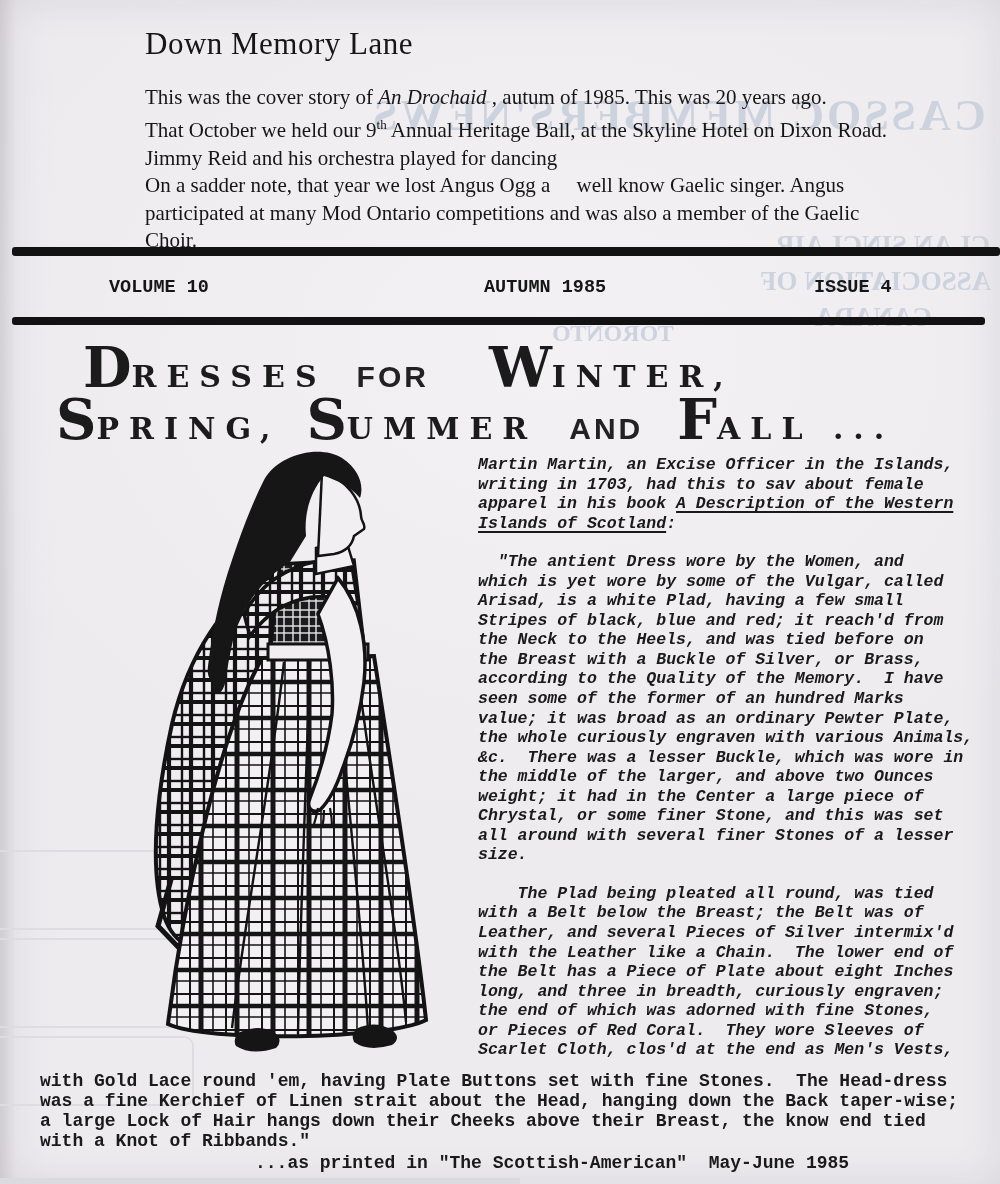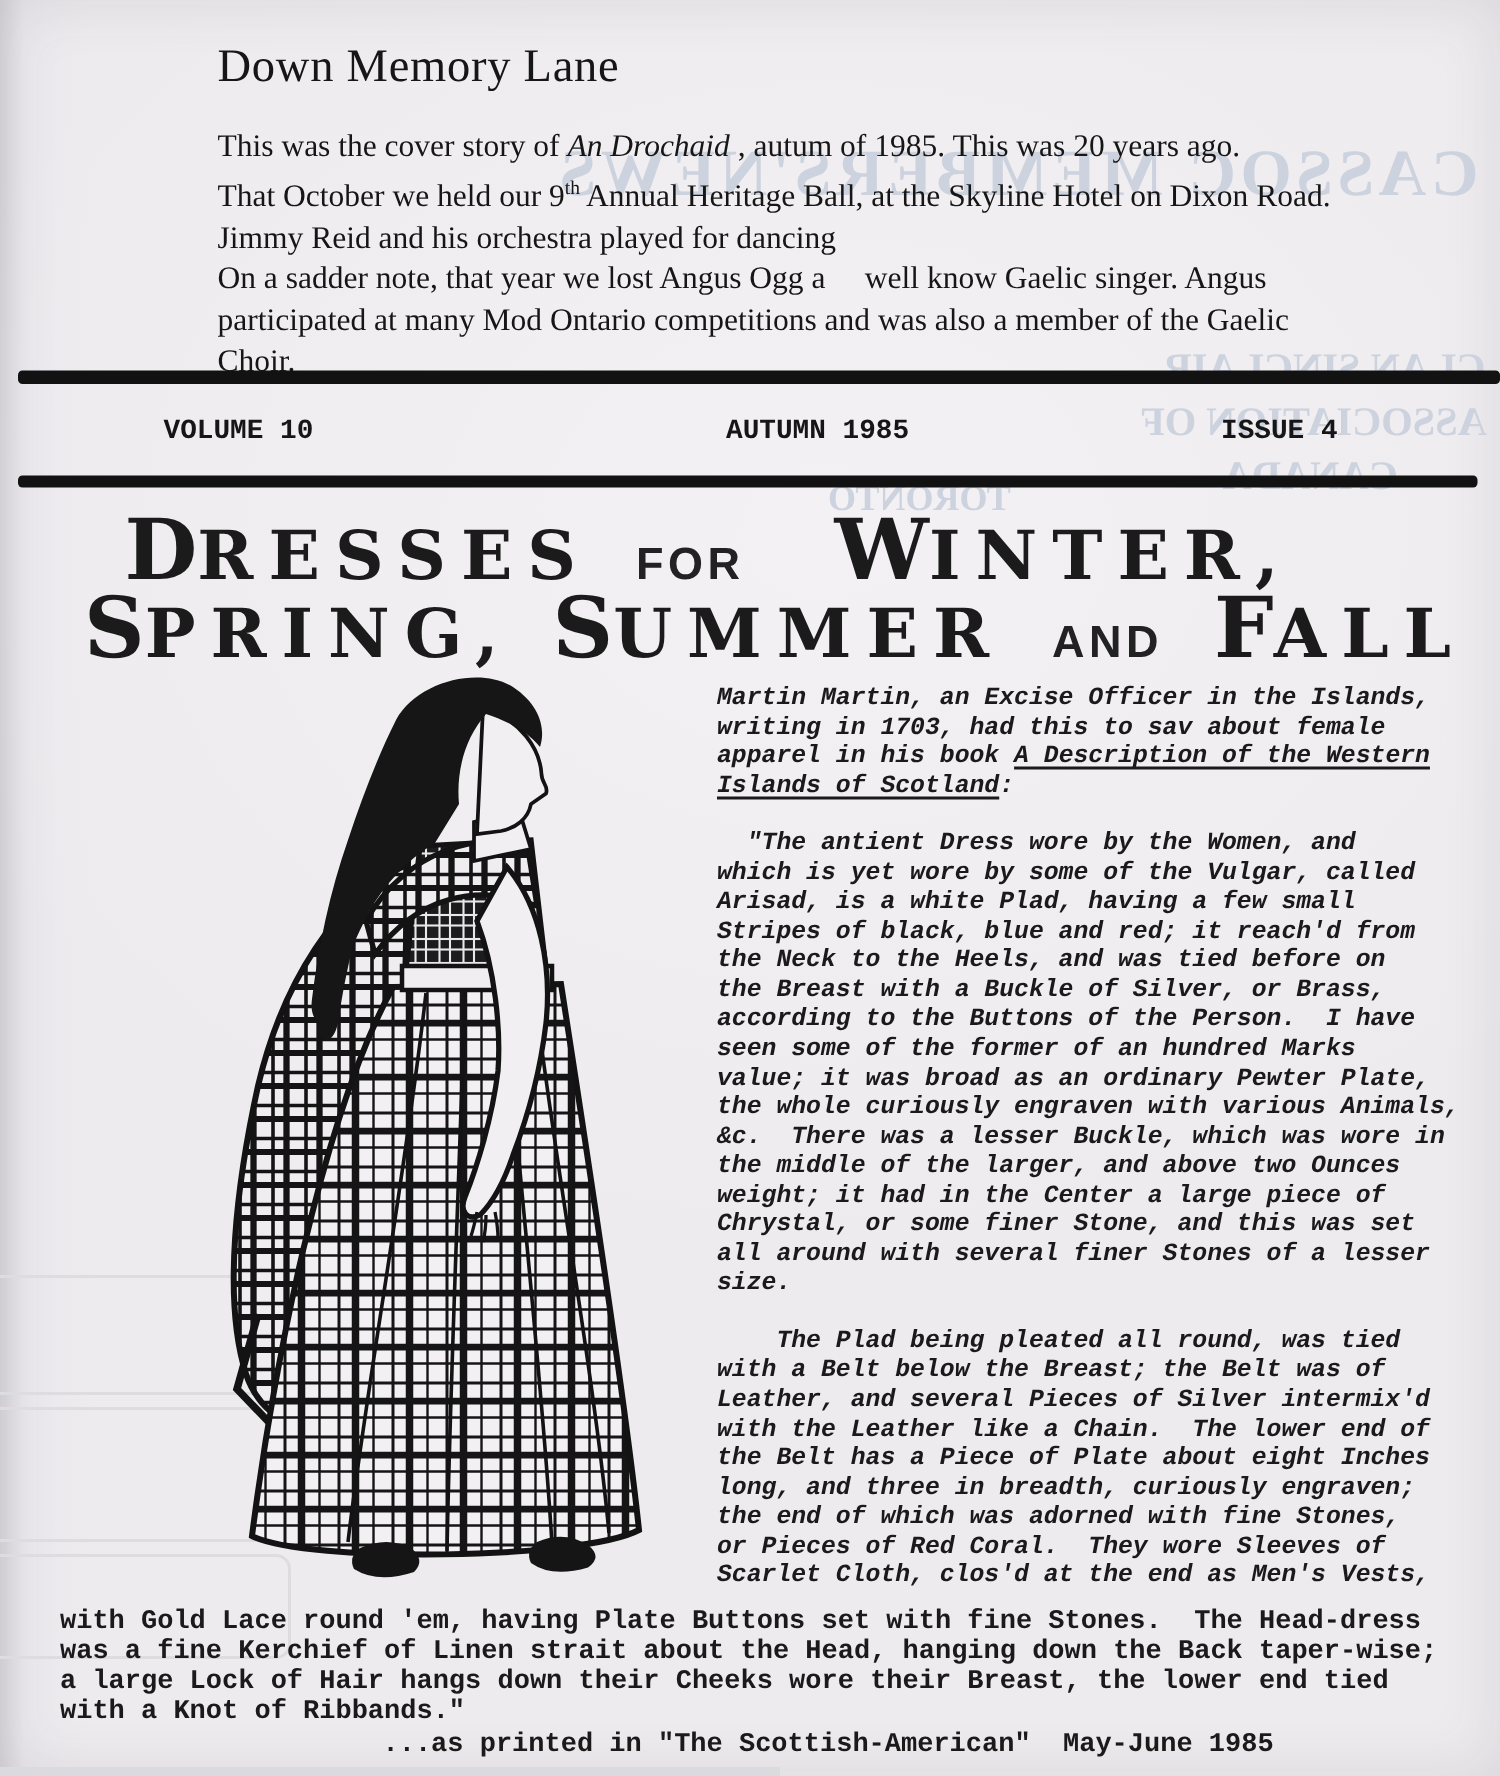--- a/index.html
+++ b/index.html
@@ -34,21 +34,21 @@
   .band .vol{left:109px;top:277px;}
   .band .sea{left:484px;top:277px;}
   .band .iss{left:794px;top:277px;margin-left:20px;}
 
   .headline{position:absolute;left:0;top:0;}
   .hl-line{position:absolute;display:flex;align-items:baseline;white-space:pre;}
   .hl1{left:83px;top:334px;}
   .hl2{left:56px;top:386px;}
   .stn{font-family:"DejaVu Serif",serif;font-weight:700;color:#1b1b1b;}
   .stn .big{font-size:56px;}
-  .stn .rest{font-size:45px;letter-spacing:10px;}
+  .stn .rest{font-size:30px;letter-spacing:10px;}
   .sans{font-family:"Liberation Sans",sans-serif;font-weight:600;font-size:30px;
     letter-spacing:3px;color:#222;}
   .hl-gap30{margin-left:30px;} .hl-gap42{margin-left:60px;}
   .hl-gap26{margin-left:26px;} .hl-gap32{margin-left:32px;} .hl-gap34{margin-left:34px;}
 
   .figure{position:absolute;left:112px;top:446px;width:352px;height:624px;}
 
   .type{font-family:"Liberation Mono",monospace;font-weight:700;color:#1a1a1a;}
   .col{position:absolute;left:478px;top:455px;width:518px;font-size:16.5px;line-height:19.55px;}
   .col .tline,.bottom .tline{white-space:pre;}
@@ -183,21 +183,21 @@
       <div class="tline"><span>apparel in his book </span><span class="uline">A Description of the Western</span></div>
       <div class="tline"><span class="uline">Islands of Scotland</span><span>:</span></div>
     </div>
     <div class="para">
         <div class="tline">  "The antient Dress wore by the Women, and</div>
         <div class="tline">which is yet wore by some of the Vulgar, called</div>
         <div class="tline">Arisad, is a white Plad, having a few small</div>
         <div class="tline">Stripes of black, blue and red; it reach'd from</div>
         <div class="tline">the Neck to the Heels, and was tied before on</div>
         <div class="tline">the Breast with a Buckle of Silver, or Brass,</div>
-        <div class="tline">according to the Buttons of the Person.  I have</div>
+        <div class="tline">according to the Quality of the Memory.  I have</div>
         <div class="tline">seen some of the former of an hundred Marks</div>
         <div class="tline">value; it was broad as an ordinary Pewter Plate,</div>
         <div class="tline">the whole curiously engraven with various Animals,</div>
         <div class="tline">&amp;c.  There was a lesser Buckle, which was wore in</div>
         <div class="tline">the middle of the larger, and above two Ounces</div>
         <div class="tline">weight; it had in the Center a large piece of</div>
         <div class="tline">Chrystal, or some finer Stone, and this was set</div>
         <div class="tline">all around with several finer Stones of a lesser</div>
         <div class="tline">size.</div>
       </div>
@@ -211,19 +211,19 @@
         <div class="tline">the end of which was adorned with fine Stones,</div>
         <div class="tline">or Pieces of Red Coral.  They wore Sleeves of</div>
         <div class="tline">Scarlet Cloth, clos'd at the end as Men's Vests,</div>
       </div>
   </div>
 
   <div class="bottom type">
     <div>
         <div class="tline">with Gold Lace round 'em, having Plate Buttons set with fine Stones.  The Head-dress</div>
         <div class="tline">was a fine Kerchief of Linen strait about the Head, hanging down the Back taper-wise;</div>
-        <div class="tline">a large Lock of Hair hangs down their Cheeks wore their Breast, the lower end tied</div>
+        <div class="tline">a large Lock of Hair hangs down their Cheeks above their Breast, the know end tied</div>
         <div class="tline">with a Knot of Ribbands."</div>
       </div>
     <div class="attrib">...as printed in "The Scottish-American"  May-June 1985</div>
   </div>
 
 </div>
 
 </body></html>

